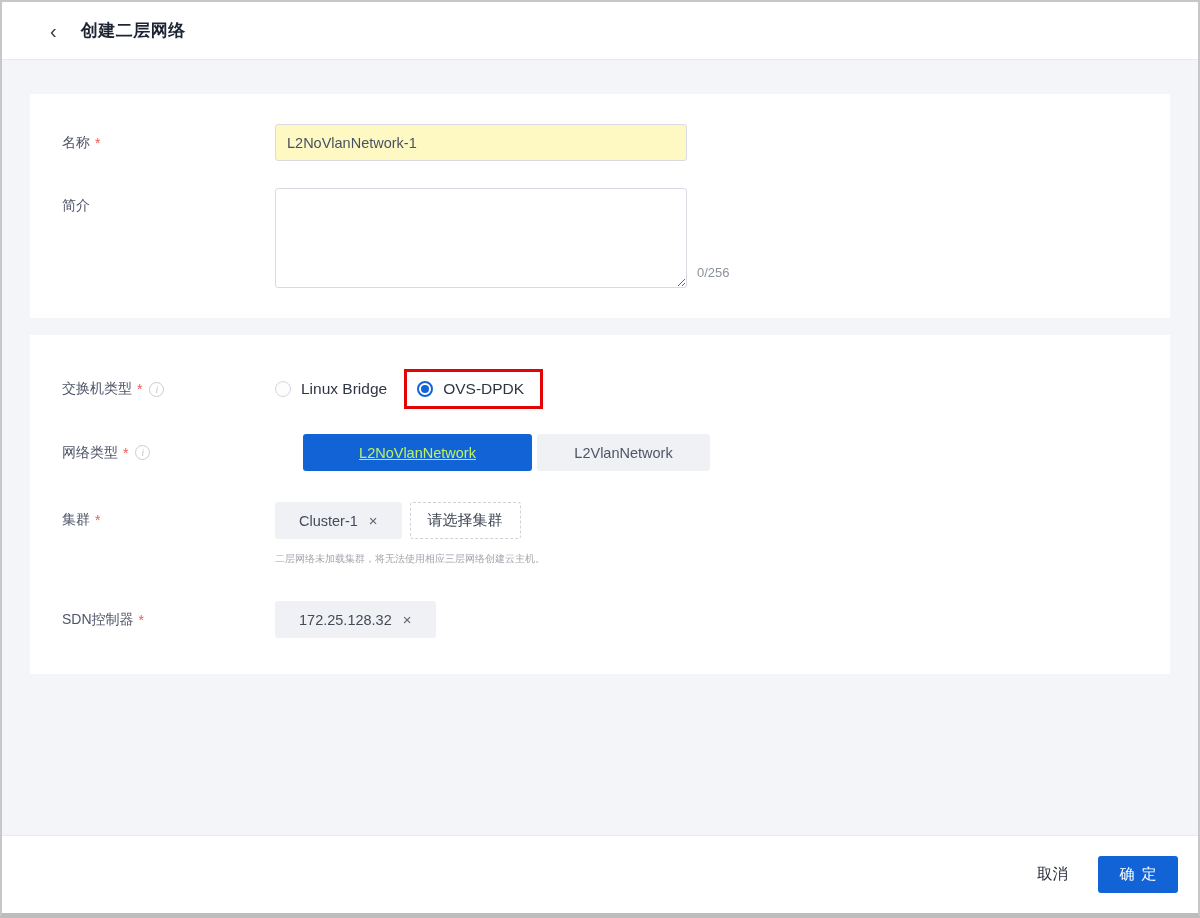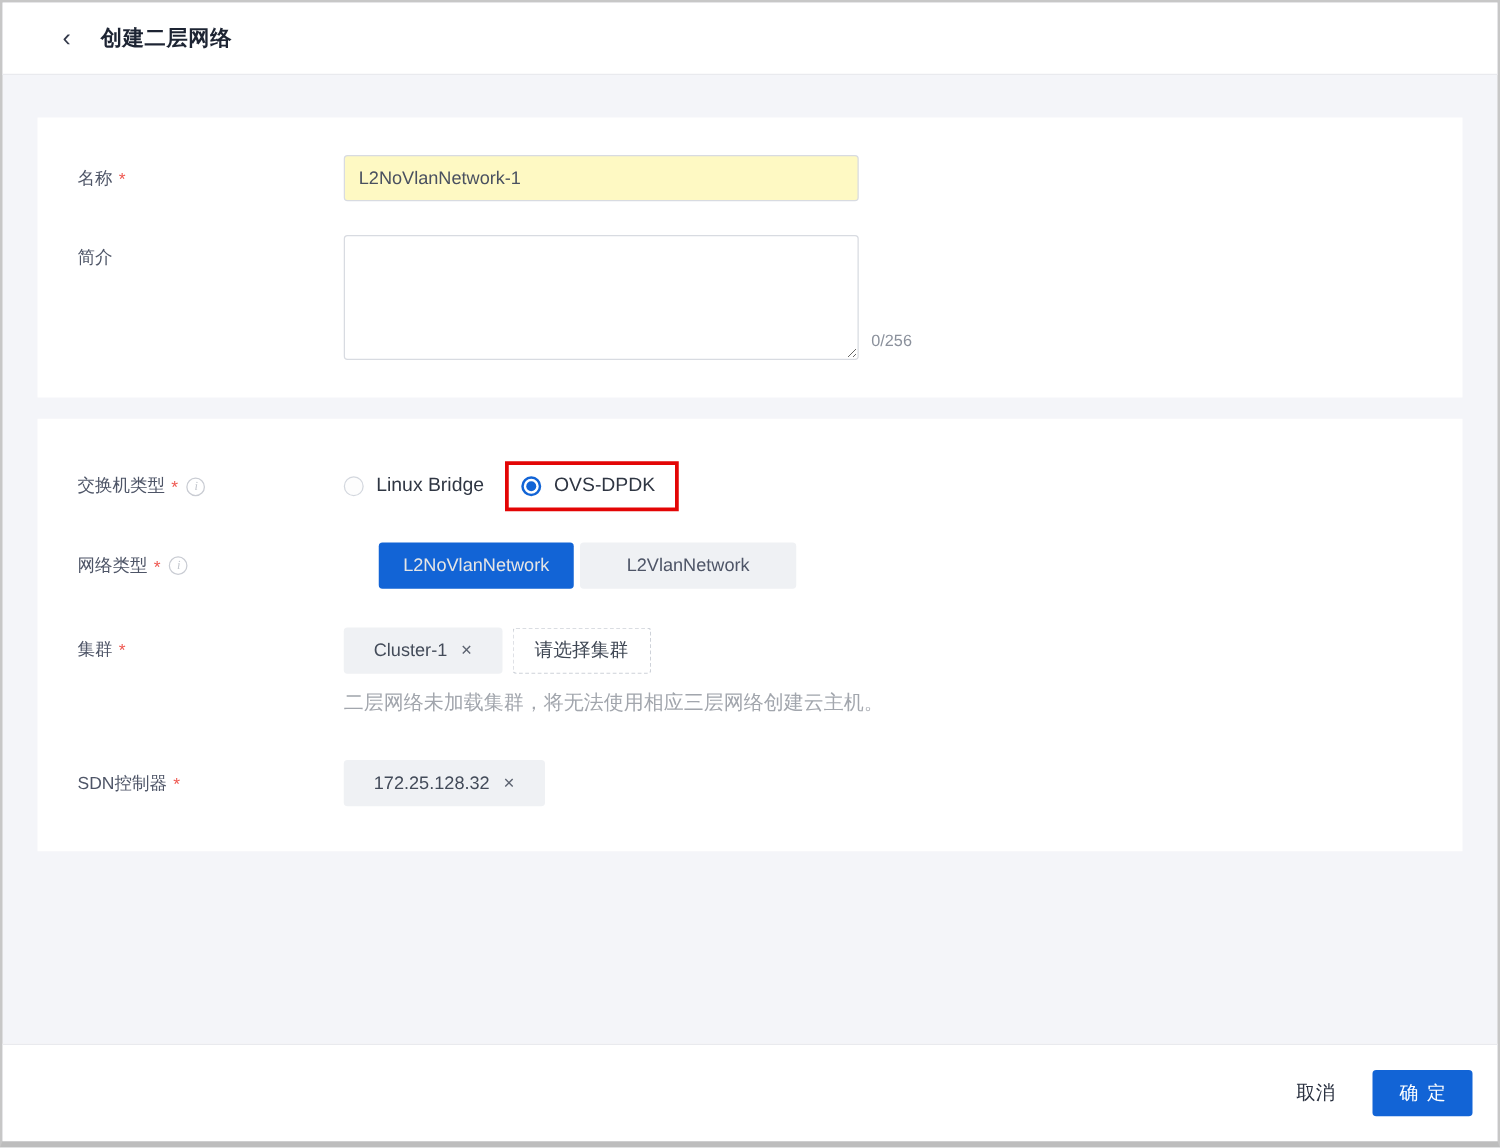--- a/index.html
+++ b/index.html
@@ -77,40 +77,40 @@
     display:flex; align-items:center; padding:0 16px 0 10px;
   }
   .row-switch{ margin-bottom:25px; }
 
   
   .segment-group{ display:flex; gap:5px; }
   .segment-btn{
     height:37px; border:none; border-radius:3px; font-size:14.5px; cursor:pointer;
     display:flex; align-items:center; justify-content:center; font-family:inherit;
   }
-  .segment-btn.selected{ width:156px; background:#1264d6; color:#e5e5e5; }
+  .segment-btn.selected{ width:229px; background:#1264d6; color:#bef264;text-decoration:underline; }
   .segment-btn.unselected{ width:173px; background:#eff1f4; color:#4e5567; }
   .row-nettype{ margin-bottom:31px;gap:28px; }
 
   
   .tag{
     height:37px; background:#eff1f4; border-radius:3px; padding:0 24px;
     display:flex; align-items:center; font-size:14.5px; color:#434b59;
   }
   .tag-x{ margin-left:11px; font-size:15px; color:#5c6370; cursor:pointer; line-height:1; }
   .dashed-btn{
     margin-left:8px; height:37px; padding:0 17px; background:#fff;
     border:1px dashed #ced2d9; border-radius:3px; font-size:15px; color:#3f4754;
     cursor:pointer; display:flex; align-items:center; font-family:inherit;
   }
   .row-cluster{ align-items:flex-start; }
   .row-cluster .form-label{ margin-top:9px; }
   .cluster-col{ display:flex; flex-direction:column; }
   .cluster-tags{ display:flex; align-items:center; }
-  .helper-text{ margin-top:13px; font-size:16px; color:#a2a6ad; margin-bottom:35px; }
+  .helper-text{ margin-top:13px; font-size:10px; color:#a2a6ad; margin-bottom:35px; }
   .row-sdn{ }
 
   
   .footer{
     height:78px; background:#fff; border-top:1px solid #e9eaee; flex-shrink:0;
     display:flex; align-items:center; justify-content:flex-end; padding-right:20px;
   }
   .cancel-btn{
     background:none; border:none; font-size:15.5px; color:#2a3140; cursor:pointer;
     margin-right:30px; font-family:inherit;

